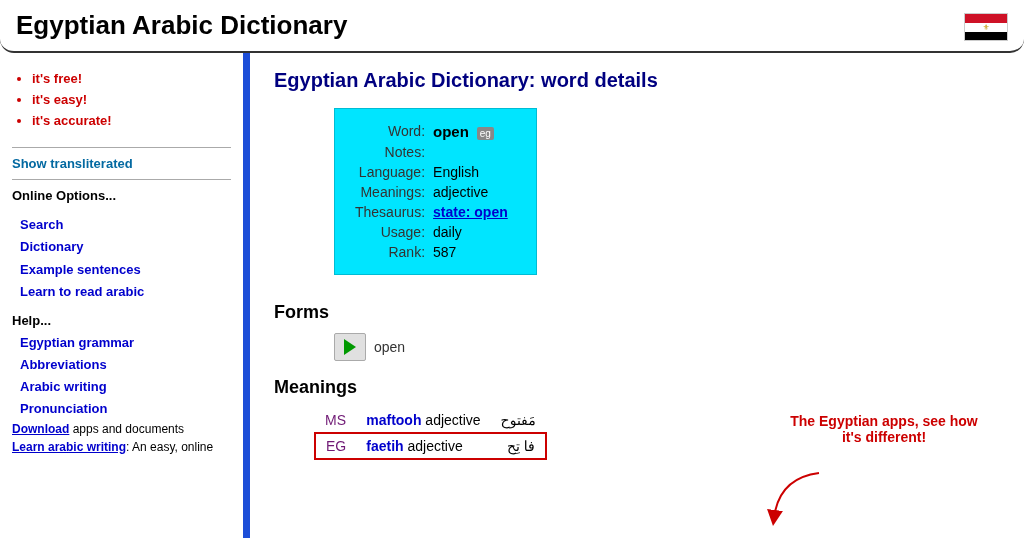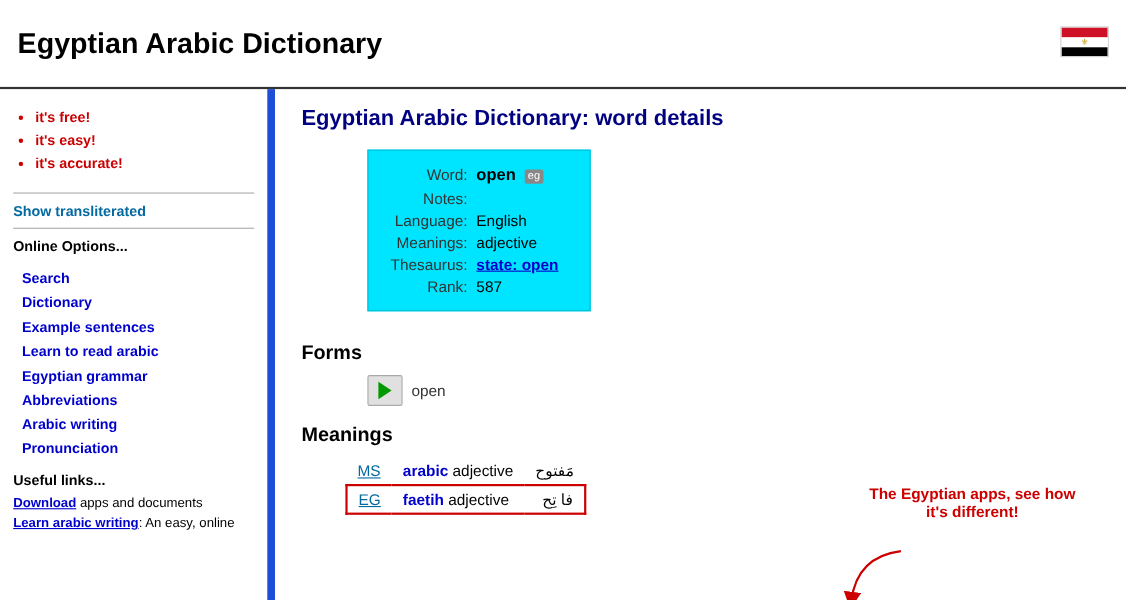--- a/index.html
+++ b/index.html
@@ -1,24 +1,25 @@
 <!DOCTYPE html>
 <html><head>
   <meta charset="utf-8">
   <style>
     * { margin: 0; padding: 0; box-sizing: border-box; }
     body { font-family: Arial, sans-serif; font-size: 14px; color: #000; background: #fff; }
 
     
     #header {
-      padding: 24px 16px;
+      padding: 10px 16px;
       border-bottom: 2px solid #333;
       display: flex;
-      align-items: flex-start;
+      align-items: flex-end;
       justify-content: space-between;
+      border-radius: 14px;
     }
     #header h1 {
       font-size: 26px;
       font-weight: bold;
       color: #000;
     }
     .egypt-flag {
       width: 44px;
       height: 28px;
       display: flex;
@@ -221,22 +222,21 @@
       margin-left: 40px;
       margin-top: 8px;
     }
     .meanings-table td {
       padding: 4px 10px;
       font-size: 14px;
       vertical-align: middle;
     }
     .meaning-label {
       font-size: 13px;
-      color: #0369a1;
-      text-decoration: underline;
+      color: #701a75;
     }
     .meaning-link {
       color: #0000cc;
       font-weight: bold;
       text-decoration: none;
     }
     .meaning-arabic {
       font-size: 15px;
       direction: rtl;
       text-align: right;
@@ -276,27 +276,27 @@
 
     <hr class="sidebar-divider">
 
     <div class="online-options-title">Online Options...</div>
 
     <a class="sidebar-link" href="#">Search</a>
     <a class="sidebar-link" href="#">Dictionary</a>
     <a class="sidebar-link" href="#">Example sentences</a>
     <a class="sidebar-link" href="#">Learn to read arabic</a>
 
+    <div class="sidebar-section-title">Help...</div>
 
     <a class="sidebar-link" href="#">Egyptian grammar</a>
     <a class="sidebar-link" href="#">Abbreviations</a>
     <a class="sidebar-link" href="#">Arabic writing</a>
     <a class="sidebar-link" href="#">Pronunciation</a>
 
-    <div class="useful-links-title">Useful links...</div>
     <div class="useful-download">
       <a href="#">Download</a><span> apps and documents</span>
     </div>
     <div class="useful-download">
       <a href="#">Learn arabic writing</a><span>: An easy, online</span>
     </div>
   </div>
 
   <div id="main">
 
@@ -325,20 +325,24 @@
           <td class="label">Meanings:</td>
           <td class="value">adjective</td>
         </tr>
         <tr>
           <td class="label">Thesaurus:</td>
           <td class="value">
             <a href="#" class="thesaurus-link">state: open</a>
           </td>
         </tr>
         <tr>
+          <td class="label">Usage:</td>
+          <td class="value">daily</td>
+        </tr>
+        <tr>
           <td class="label">Rank:</td>
           <td class="value">587</td>
         </tr>
       </tbody>
         </table>
     </div>
 
     
     <div class="section-title">Forms</div>
 
@@ -365,21 +369,21 @@
     </svg>
 
     
     <div class="section-title">Meanings</div>
 
     <table class="meanings-table">
       <tbody>
           <tr>
         <td class="meaning-label">MS</td>
         <td>
-          <a href="#" class="meaning-link">arabic</a>
+          <a href="#" class="meaning-link">maftooh</a>
           <span> adjective</span>
         </td>
         <td class="meaning-arabic">مَفتوح</td>
       </tr>
       <tr class="eg-row">
         <td class="meaning-label">EG</td>
         <td>
           <a href="#" class="meaning-link">faetih</a>
           <span> adjective</span>
         </td>

